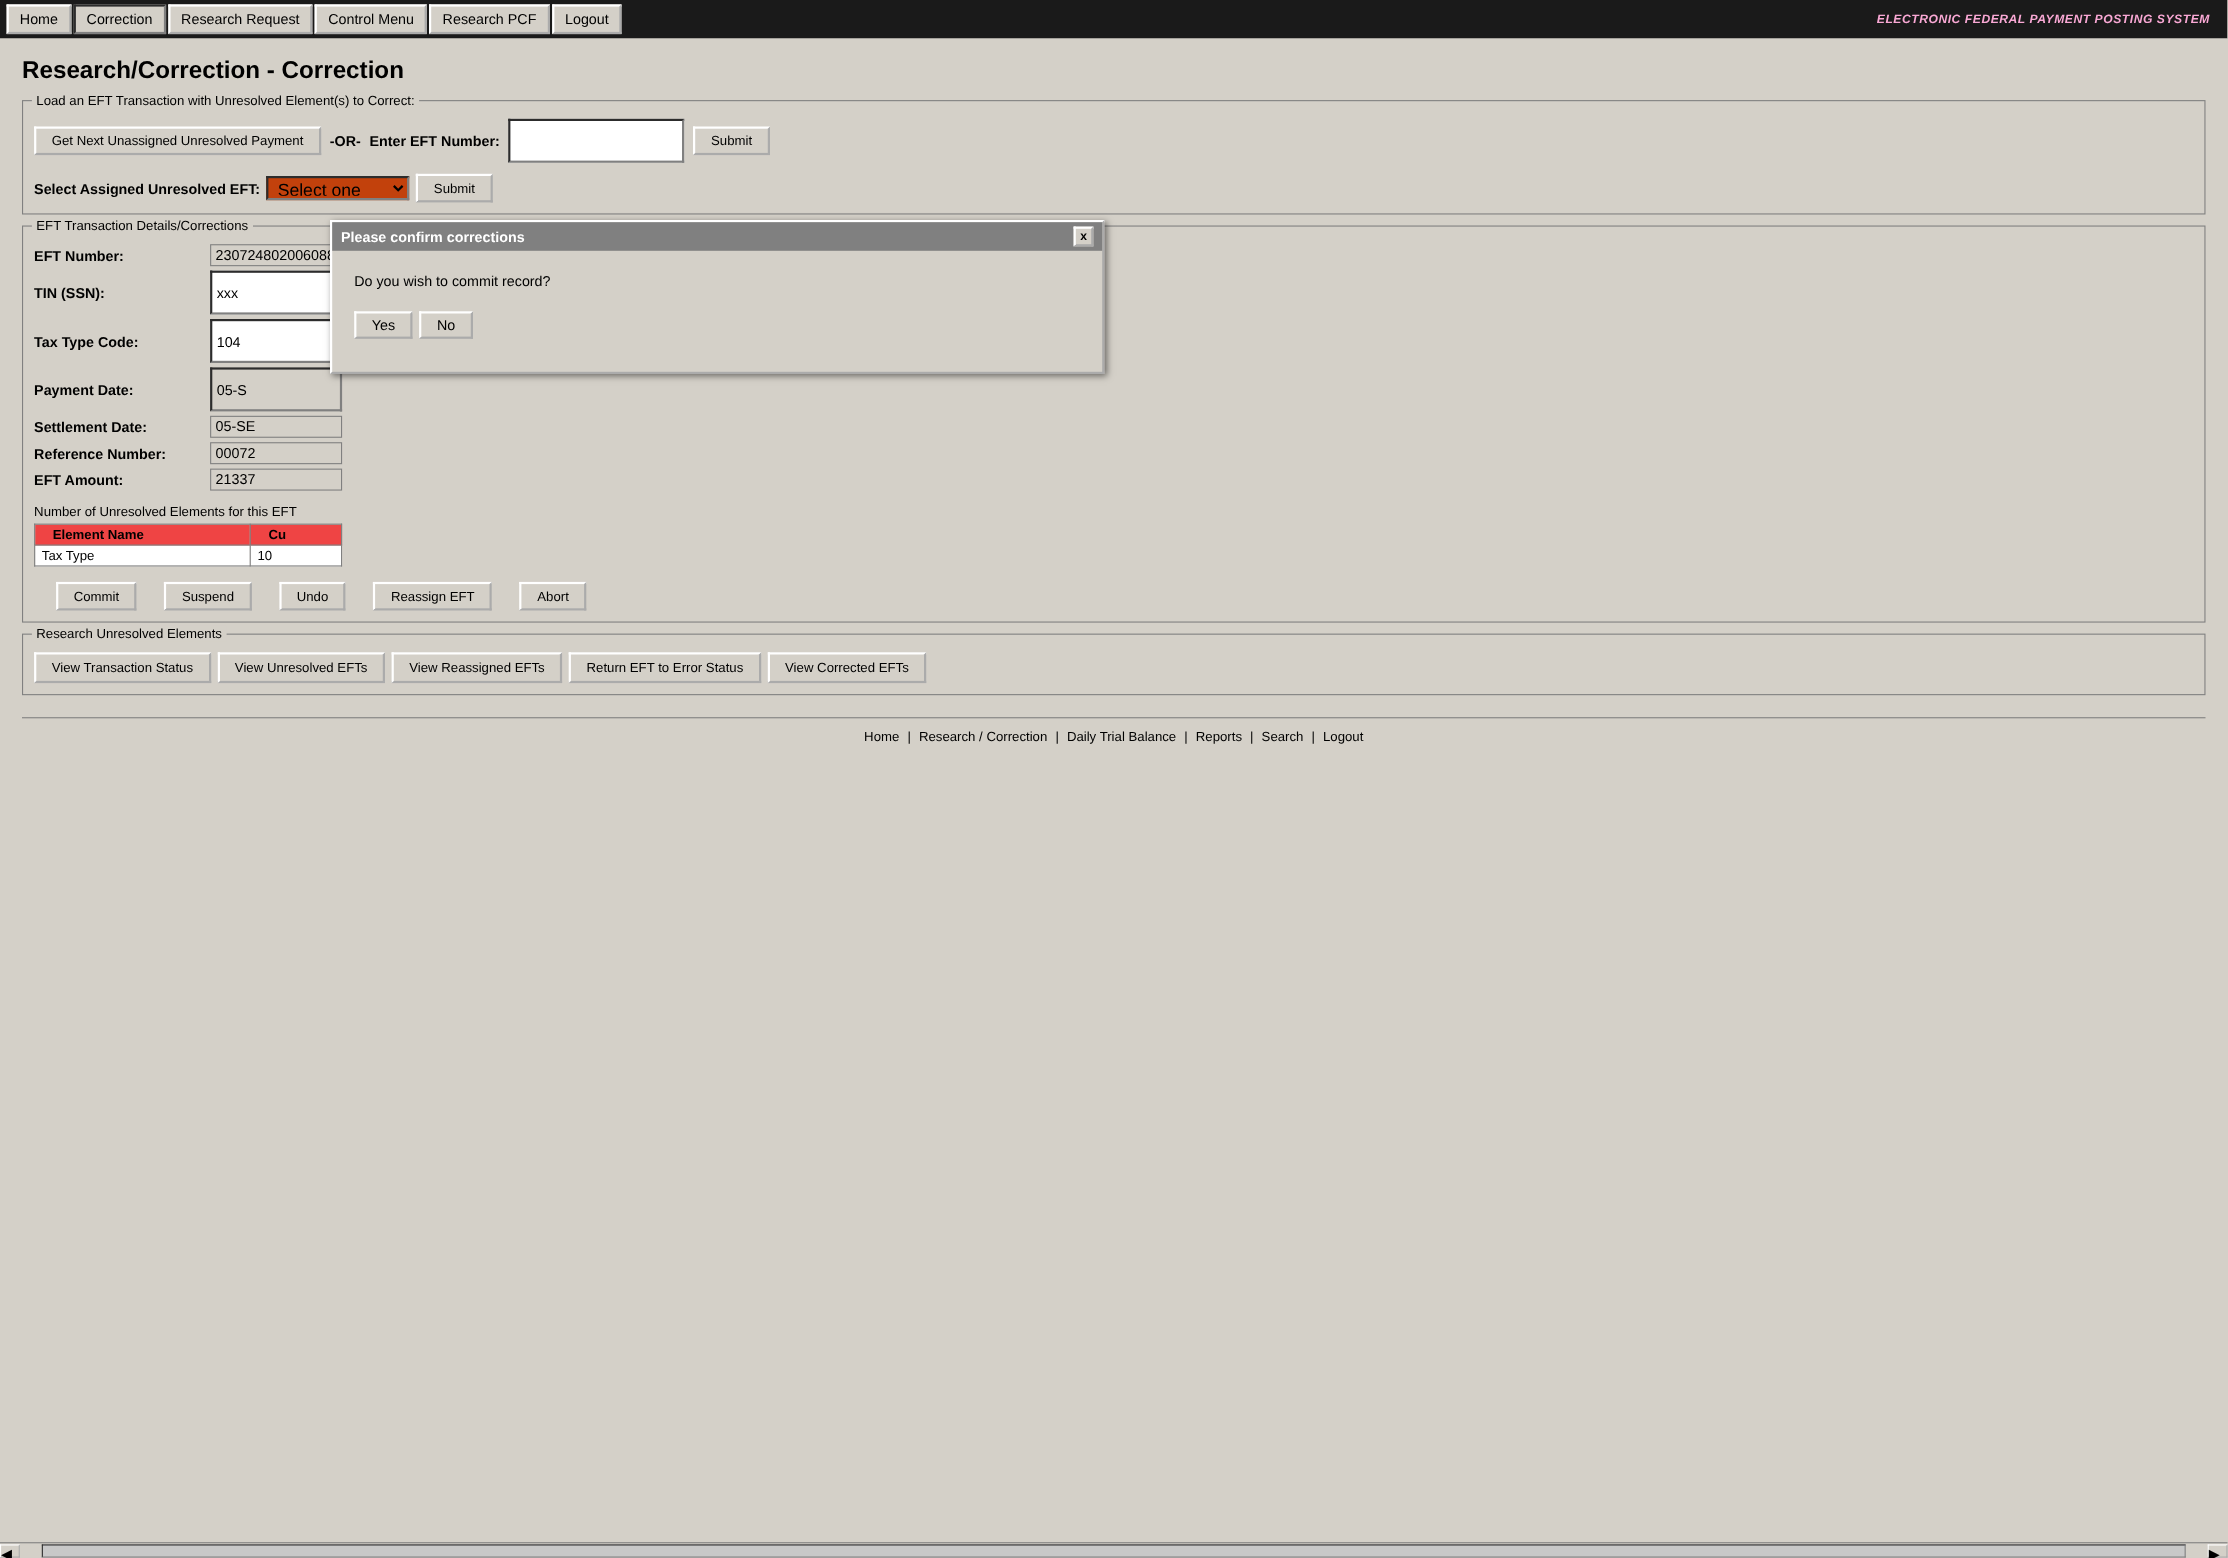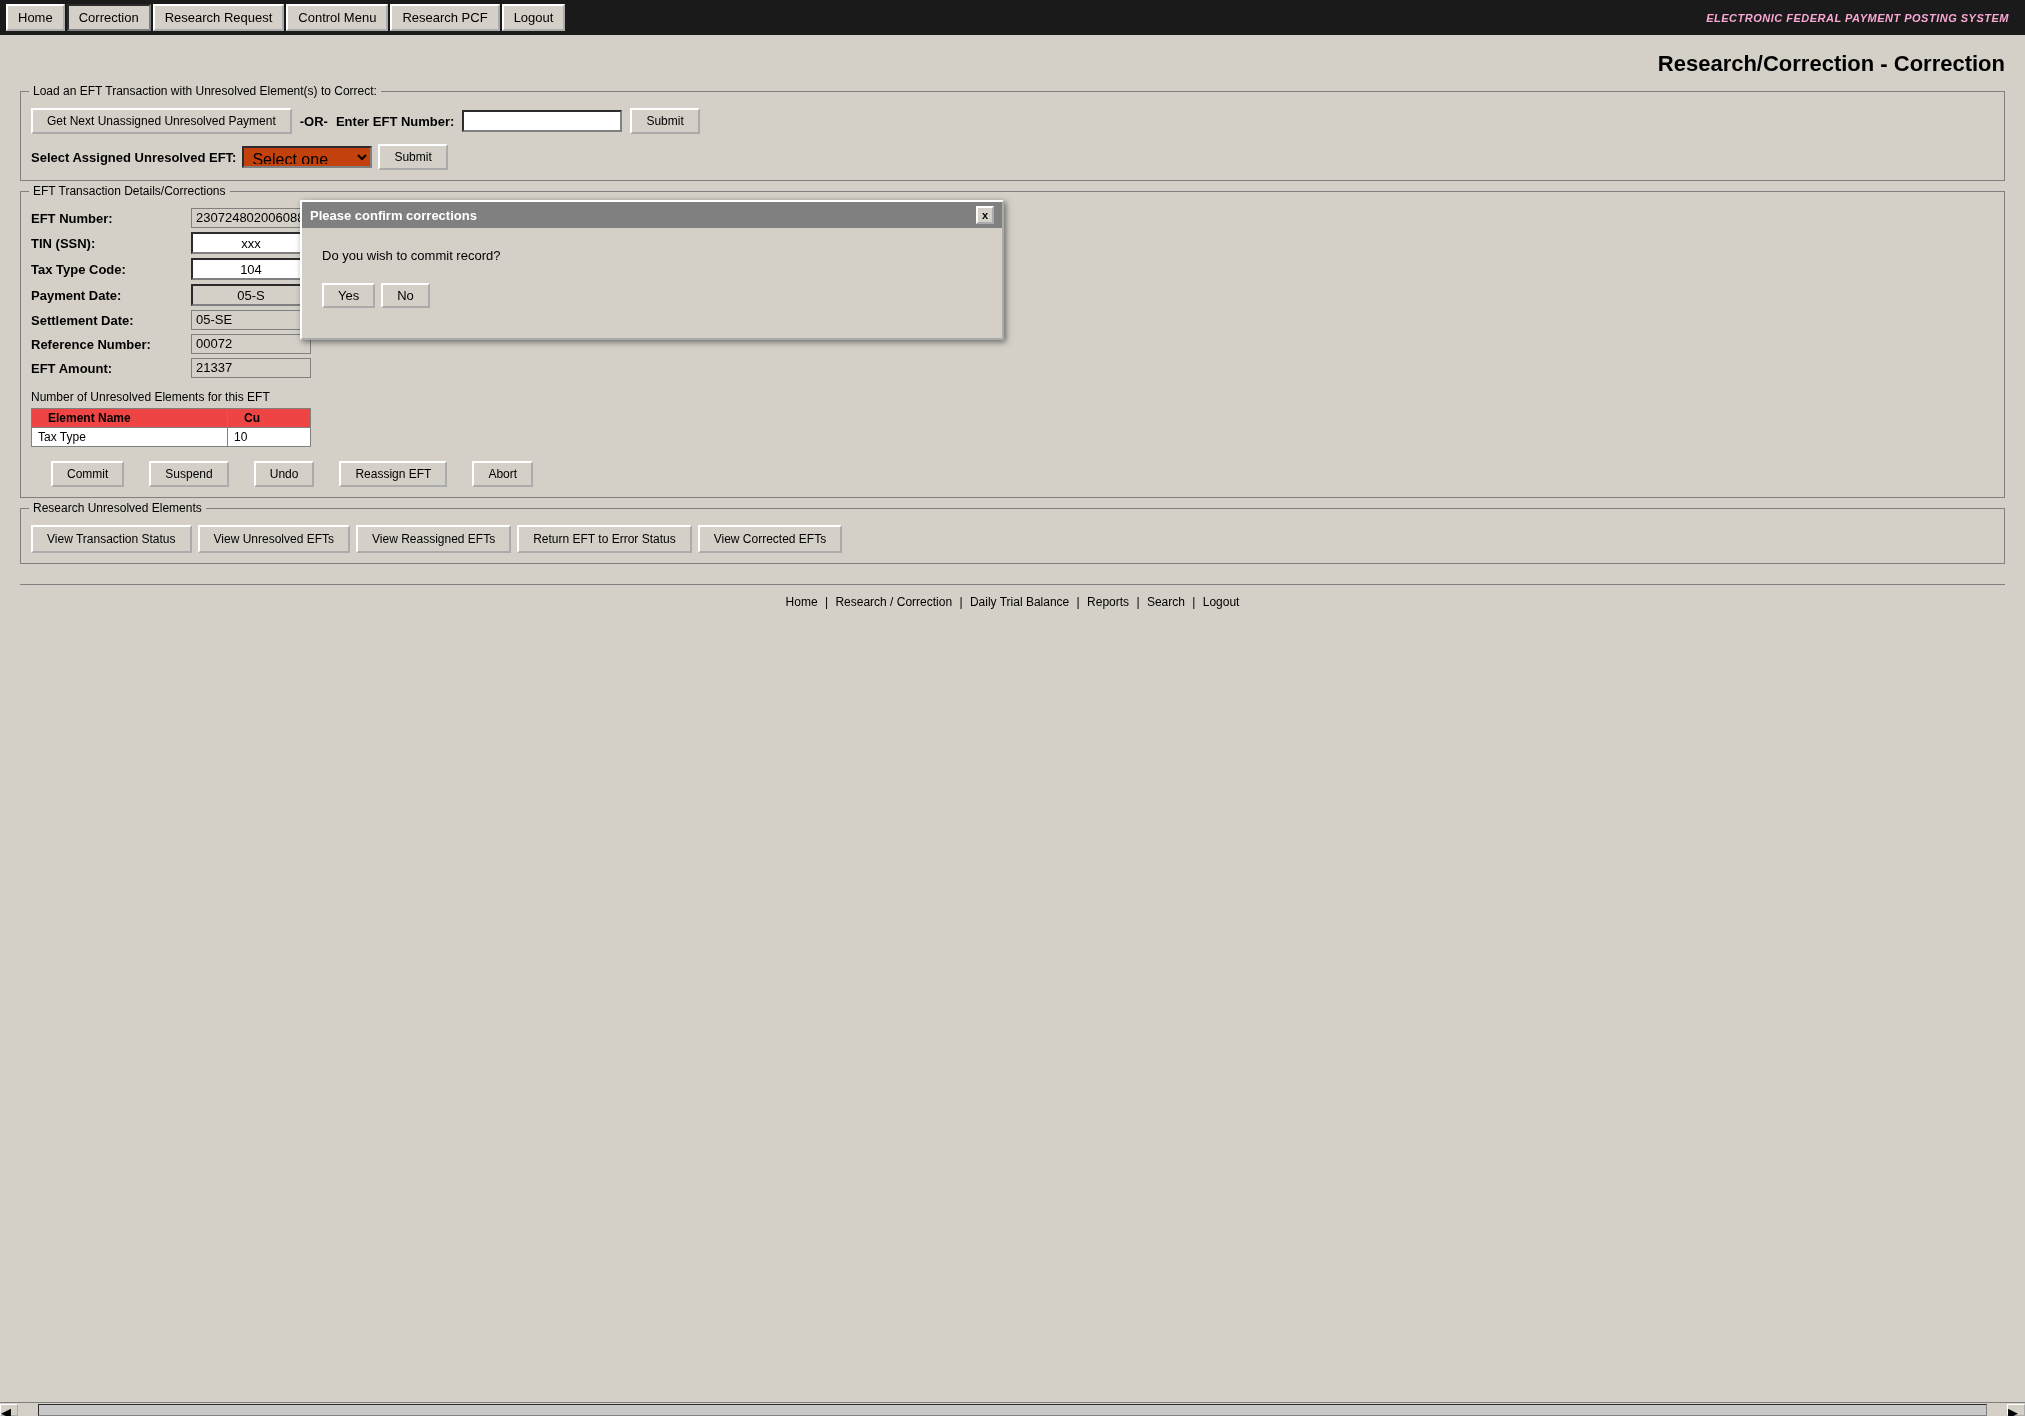--- a/index.html
+++ b/index.html
@@ -44,21 +44,21 @@
       letter-spacing: 0.5px;
       font-style: italic;
     }
 
     
     .main-content {
       padding: 16px 20px;
       background: #d4d0c8;
     }
     .page-title {
-      text-align: right;
+      text-align: left;
       font-size: 22px;
       font-weight: bold;
       margin-bottom: 14px;
       color: #000;
     }
 
     
     .section-box {
       border: 1px solid #808080;
       background: #d4d0c8;
@@ -107,24 +107,23 @@
       padding: 4px 14px;
       font-size: 12px;
       cursor: pointer;
       white-space: nowrap;
     }
 
     
     .text-input {
       border: 2px inset #808080;
       background: white;
-      padding: 0 4px;
+      padding: 18px 4px;
       font-size: 13px;
       height: 22px;
-      text-align: center;
     }
 
     
     .select-dropdown {
       border: 2px inset #808080;
       background: #c2410c;
       padding: 2px 4px;
       font-size: 16px;
       height: 22px;
       min-width: 130px;

